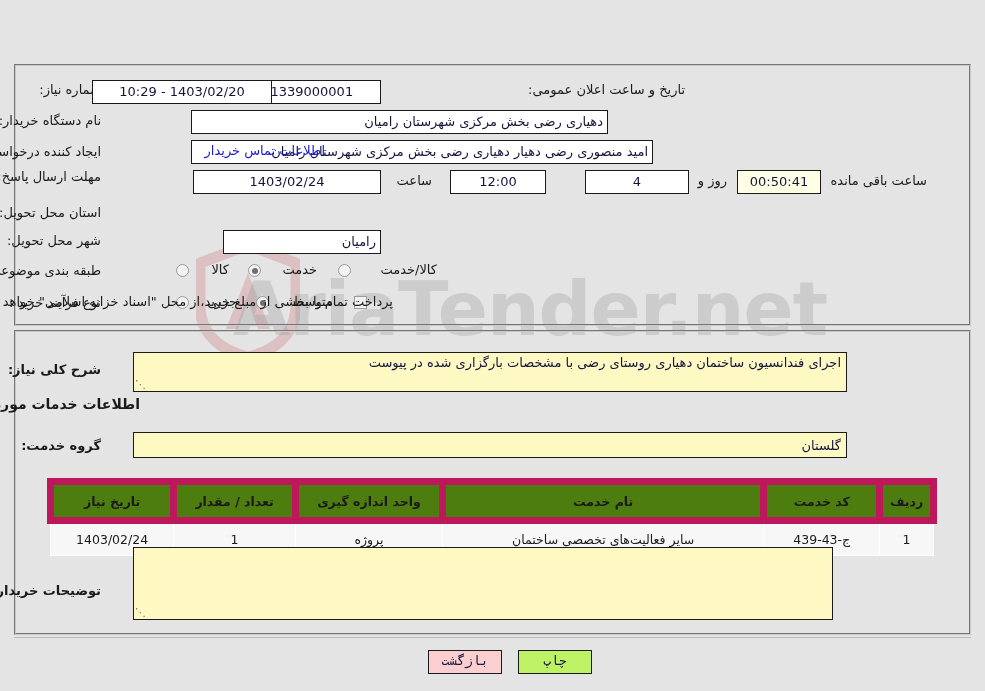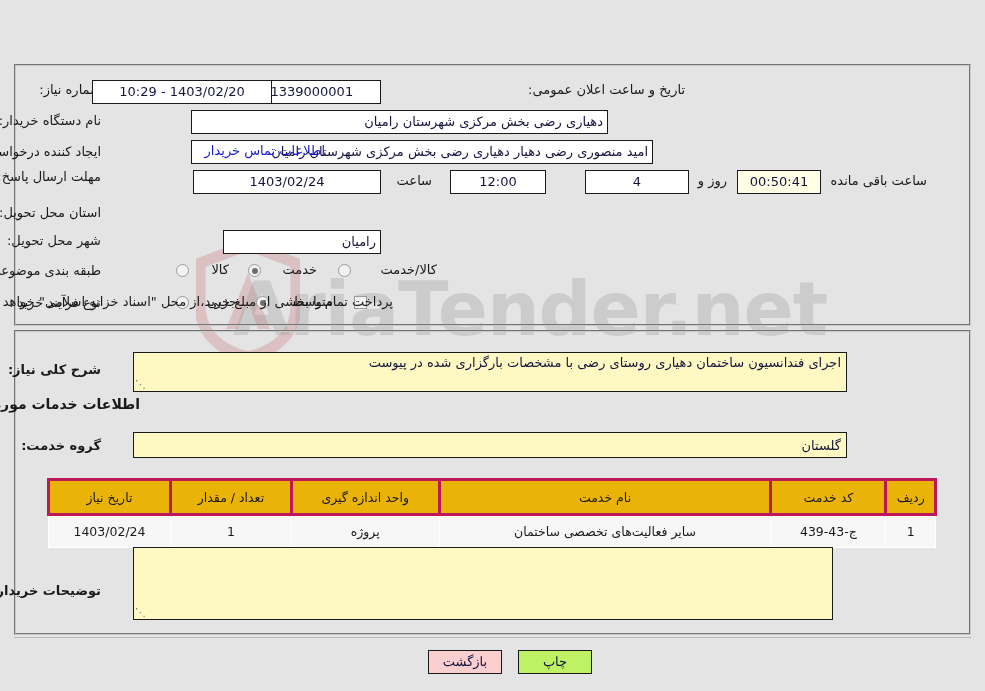--- a/index.html
+++ b/index.html
@@ -166,24 +166,24 @@
     left: 47px; top: 478px;
     width: 890px;
     z-index: 4;
   }
   table.grid {
     border-collapse: collapse;
     width: 890px;
     font-size: 12.5px;
   }
   table.grid th {
-    background: #eab308;
-    border: 3px solid #be185d;
+    background: #4d7c0f;
+    border: 7px solid #be185d;
     color: #1a1a1a;
-    font-weight: normal;
+    font-weight: bold;
     height: 28px;
     padding: 2px 4px;
   }
   table.grid td {
     background: #f7f7f7;
     border: 1px solid #ffffff;
     color: #1a1a1a;
     height: 27px;
     text-align: center;
     padding: 2px 4px;
@@ -195,21 +195,21 @@
     position: absolute;
     border: 1px solid #1a1a1a;
     box-sizing: border-box;
     font-size: 13px;
     text-align: center;
     line-height: 22px;
     height: 24px;
     color: #14143c;
     cursor: pointer;
     z-index: 4;
-    font-family: Liberation Serif, serif;
+    font-family: Liberation Mono, monospace;
   }
   #btn-back  { background: #fbcfcf; left: 428px; top: 650px; width: 74px; }
   #btn-print { background: #bef264; left: 518px; top: 650px; width: 74px; }
 
   .rule {
     position: absolute;
     left: 14px;
     width: 957px;
     height: 0;
     border-top: 1px solid #b9b9b9;

